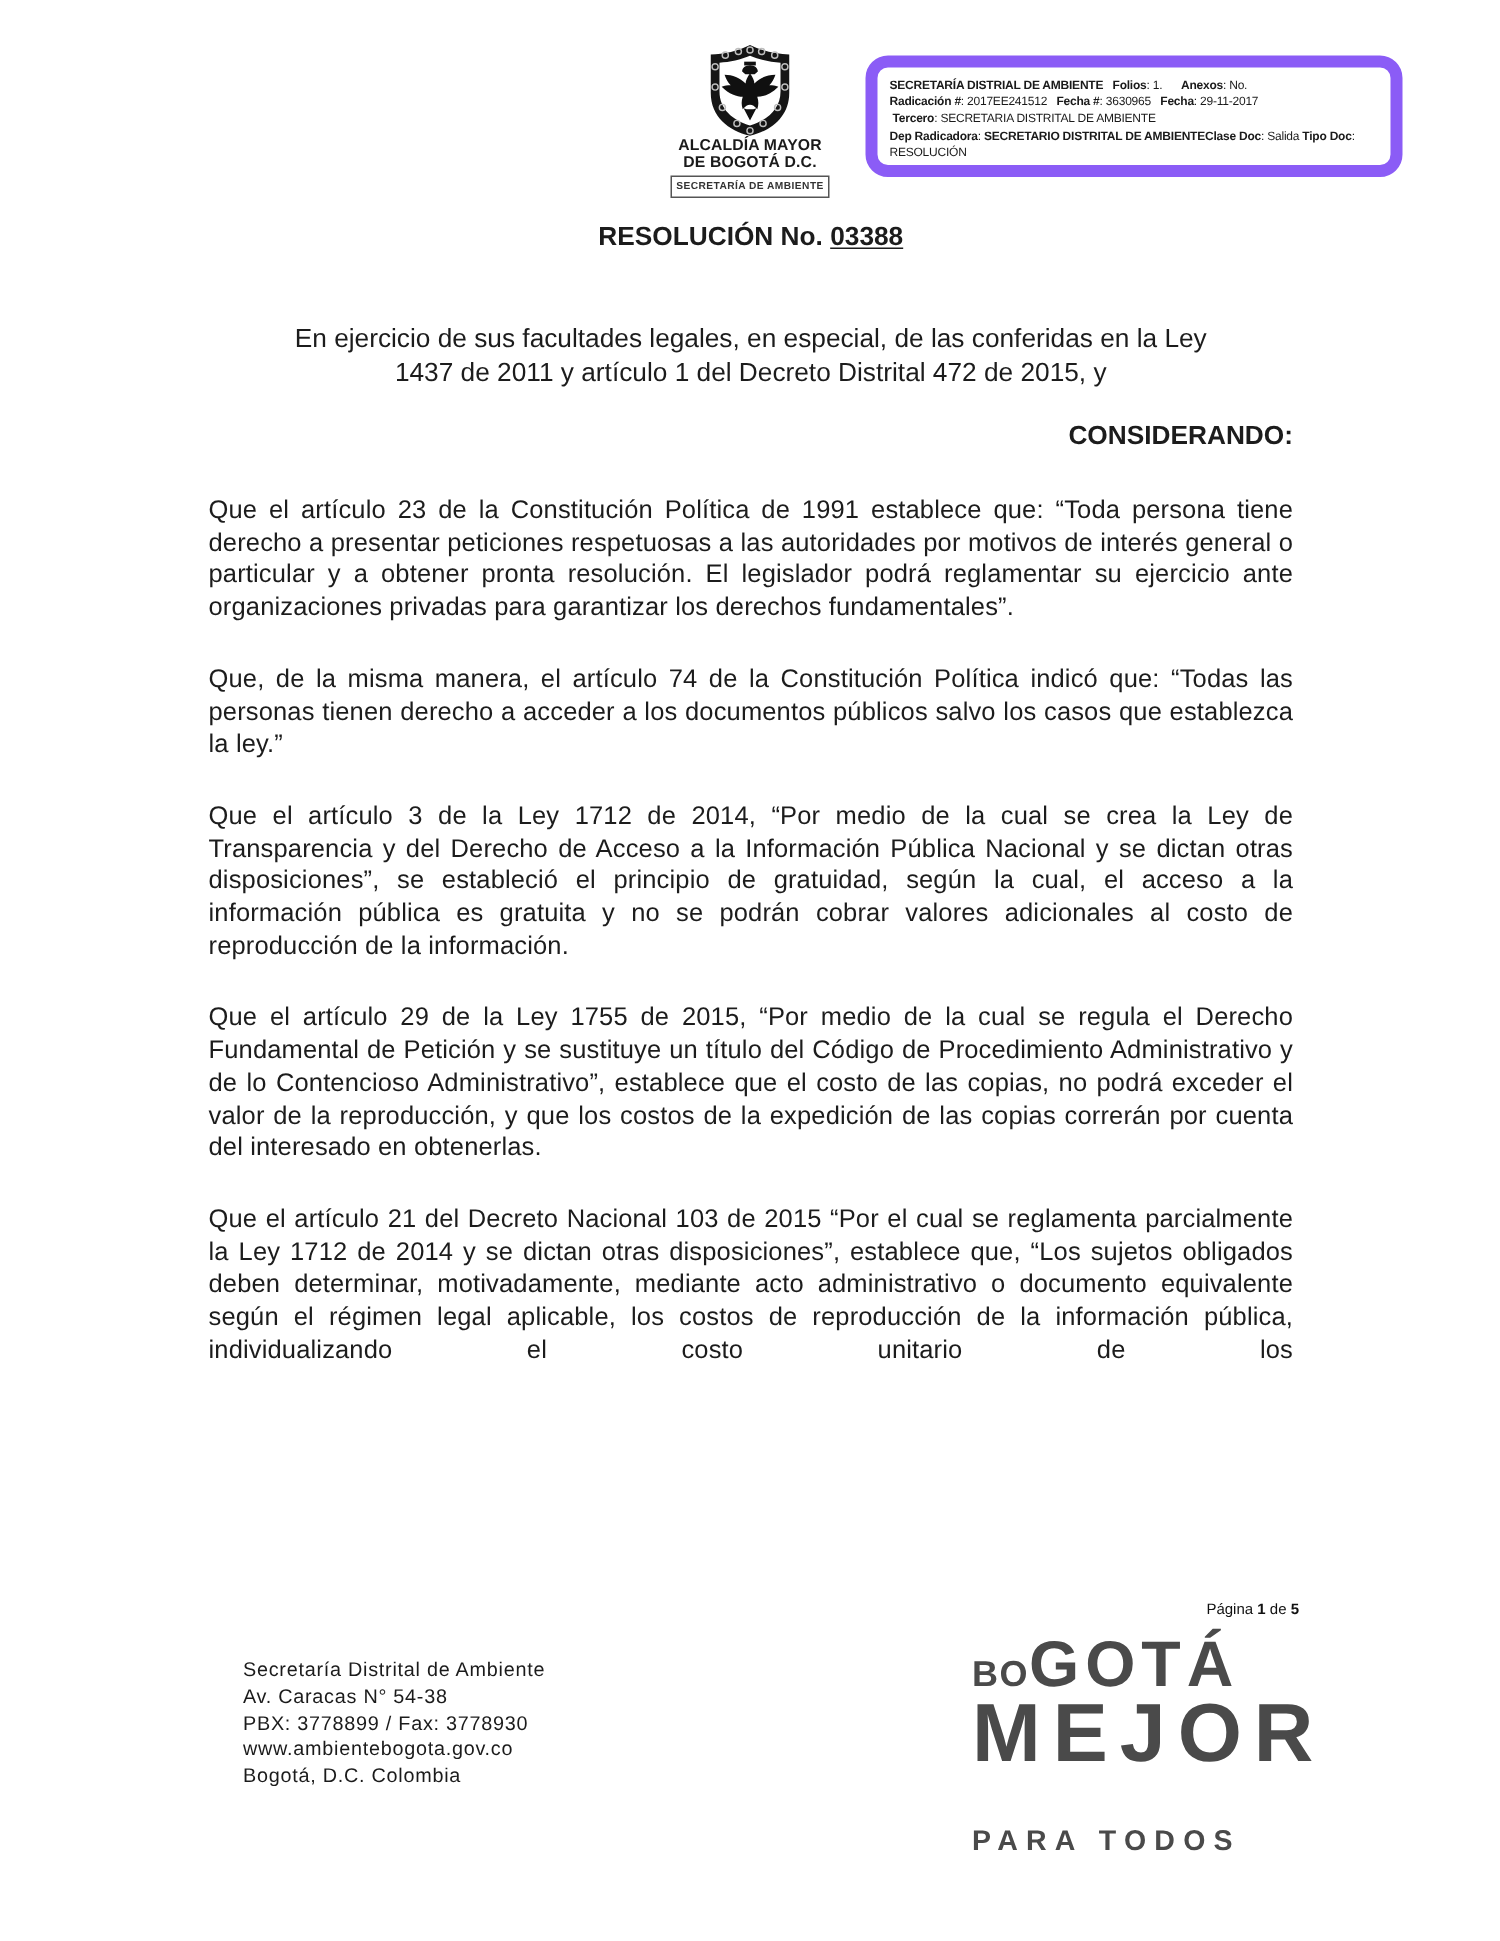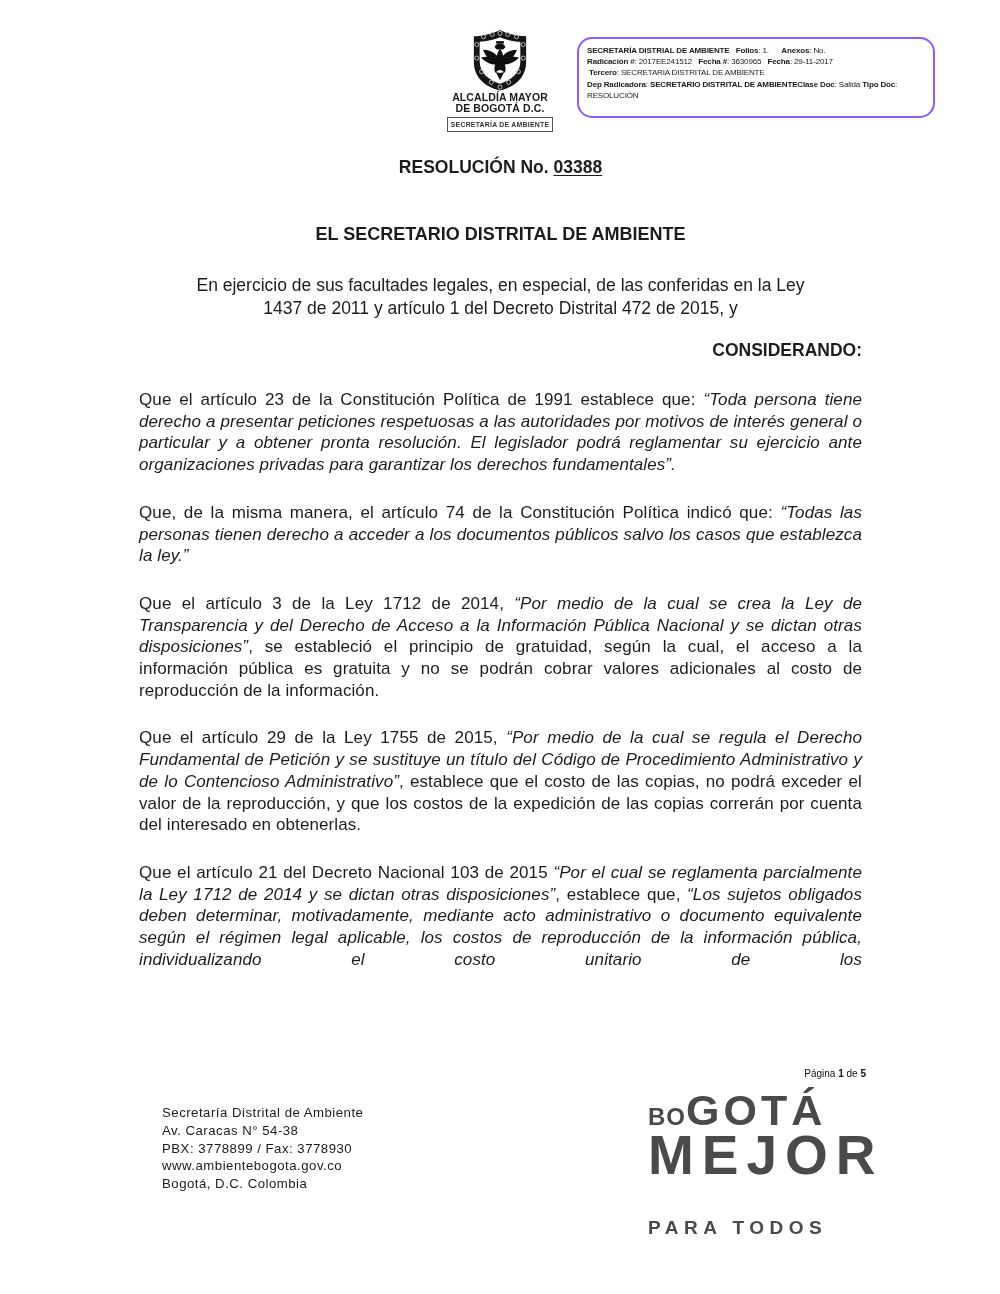--- a/index.html
+++ b/index.html
@@ -3,38 +3,38 @@
 <meta charset="utf-8">
 <style>
   html,body{margin:0;padding:0;background:#888;}
   .page{
     position:relative;width:1000px;height:1294px;margin:0 auto;
     background:#ffffff;overflow:hidden;
     font-family:"Liberation Sans","DejaVu Sans",sans-serif;
     color:#1c1c1c;
   }
   .b{font-weight:bold;}
-  .i{font-style:italic;}
+  .i{}
 
   
   .crest{position:absolute;left:471px;top:29px;width:58px;height:62px;}
   .logo-caption{position:absolute;left:444px;top:92px;width:112px;text-align:center;line-height:11px;}
   .logo-caption .ln{font-weight:bold;font-size:10.5px;letter-spacing:0.1px;color:#1a1a1a;}
   .logo-banner{display:inline-block;margin-top:3px;border:1px solid #555;padding:1px 3px;
                font-size:6.8px;letter-spacing:0.3px;color:#333;font-weight:bold;}
 
   .stamp{
     position:absolute;left:577px;top:37px;width:358px;height:81px;
-    border:2px solid #8b5cf6;border-radius:15px;padding:6px 8px 0 8px;
+    border:8px solid #8b5cf6;border-radius:15px;padding:6px 8px 0 8px;
     box-sizing:border-box;overflow:hidden;
   }
   .stamp-line{font-size:8px;line-height:11.2px;white-space:pre;letter-spacing:-0.15px;color:#1a1a1a;}
 
   
-  .doc-body{position:absolute;left:139px;top:157px;width:723px;}
+  .doc-body{position:absolute;left:139px;top:147px;width:723px;}
   .title{ text-align:center;font-weight:bold;font-size:17.5px;margin:0 0 46px 0;}
   .title .u{text-decoration:underline;text-underline-offset:2px;}
   .centered-block{text-align:center;font-size:17.5px;line-height:23px;}
   .subject{margin:0 0 22px 0;}
   .authority{text-align:center;font-weight:bold;font-size:18px;line-height:20px;margin:0 0 30px 0;}
   .preamble{margin:0 0 20px 0;}
   .considerando{text-align:right;font-weight:bold;font-size:17.5px;line-height:20px;margin:0 0 29px 0;}
   .paragraphs p{
     margin:0 0 26px 0;text-align:justify;
     font-size:17px;line-height:21.7px;letter-spacing:0.1px;
@@ -94,21 +94,20 @@
       <div class="stamp-line"><span class="b">Radicación #</span><span>: 2017EE241512   </span><span class="b">Fecha #</span><span>: 3630965   </span><span class="b">Fecha</span><span>: 29-11-2017</span></div>
       <div class="stamp-line"><span class="b"> Tercero</span><span>: SECRETARIA DISTRITAL DE AMBIENTE</span></div>
       <div class="stamp-line"><span class="b">Dep Radicadora</span><span>: </span><span class="b">SECRETARIO DISTRITAL DE AMBIENTE</span><span class="b">Clase Doc</span><span>: Salida </span><span class="b">Tipo Doc</span><span>:</span></div>
       <div class="stamp-line"><span>RESOLUCIÓN</span></div>
     </div>
 
   <div class="doc-body">
     <div class="title"><span>RESOLUCIÓN No. </span><span class="u">03388</span></div>
 
 
-    <div class="authority">EL SECRETARIO DISTRITAL DE AMBIENTE</div>
 
     <div class="centered-block preamble">
         <div>En ejercicio de sus facultades legales, en especial, de las conferidas en la Ley</div>
         <div>1437 de 2011 y artículo 1 del Decreto Distrital 472 de 2015, y</div>
       </div>
 
     <div class="considerando">CONSIDERANDO:</div>
 
     <div class="paragraphs">
         <p><span>Que el artículo 23 de la Constitución Política de 1991 establece que: </span><span class="i">“Toda persona tiene derecho a presentar peticiones respetuosas a las autoridades por motivos de interés general o particular y a obtener pronta resolución. El legislador podrá reglamentar su ejercicio ante organizaciones privadas para garantizar los derechos fundamentales”.</span></p>

